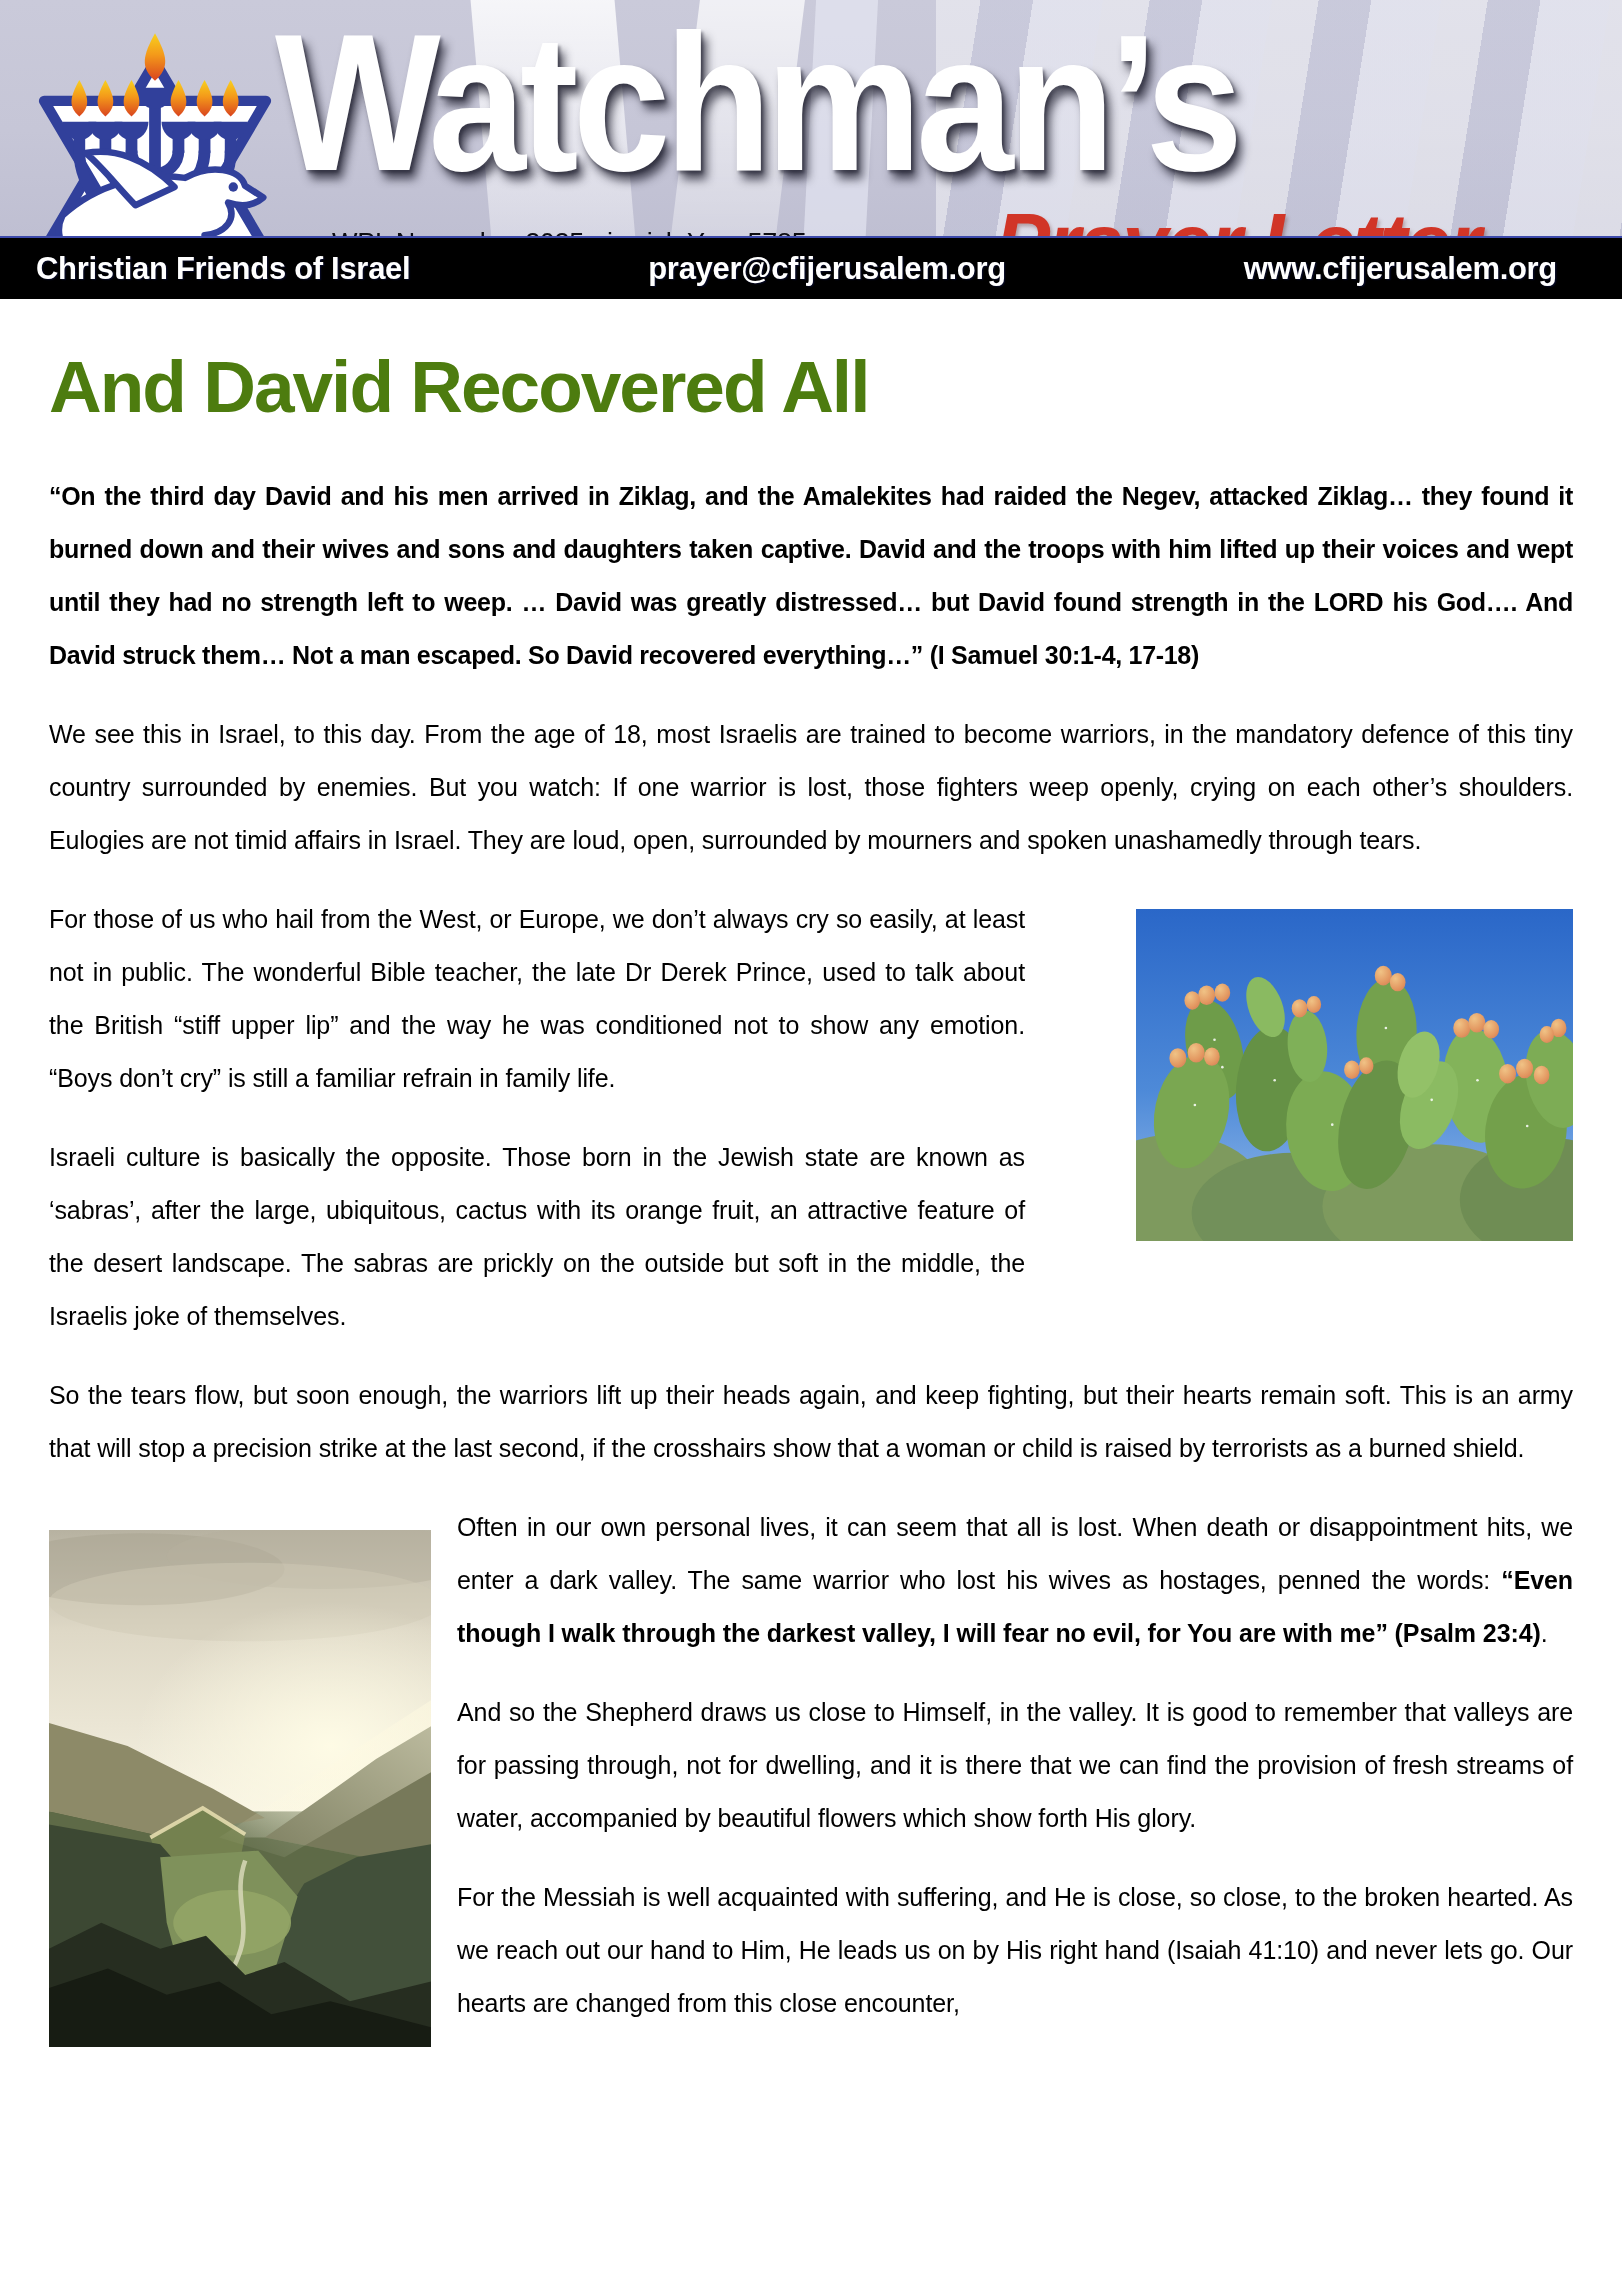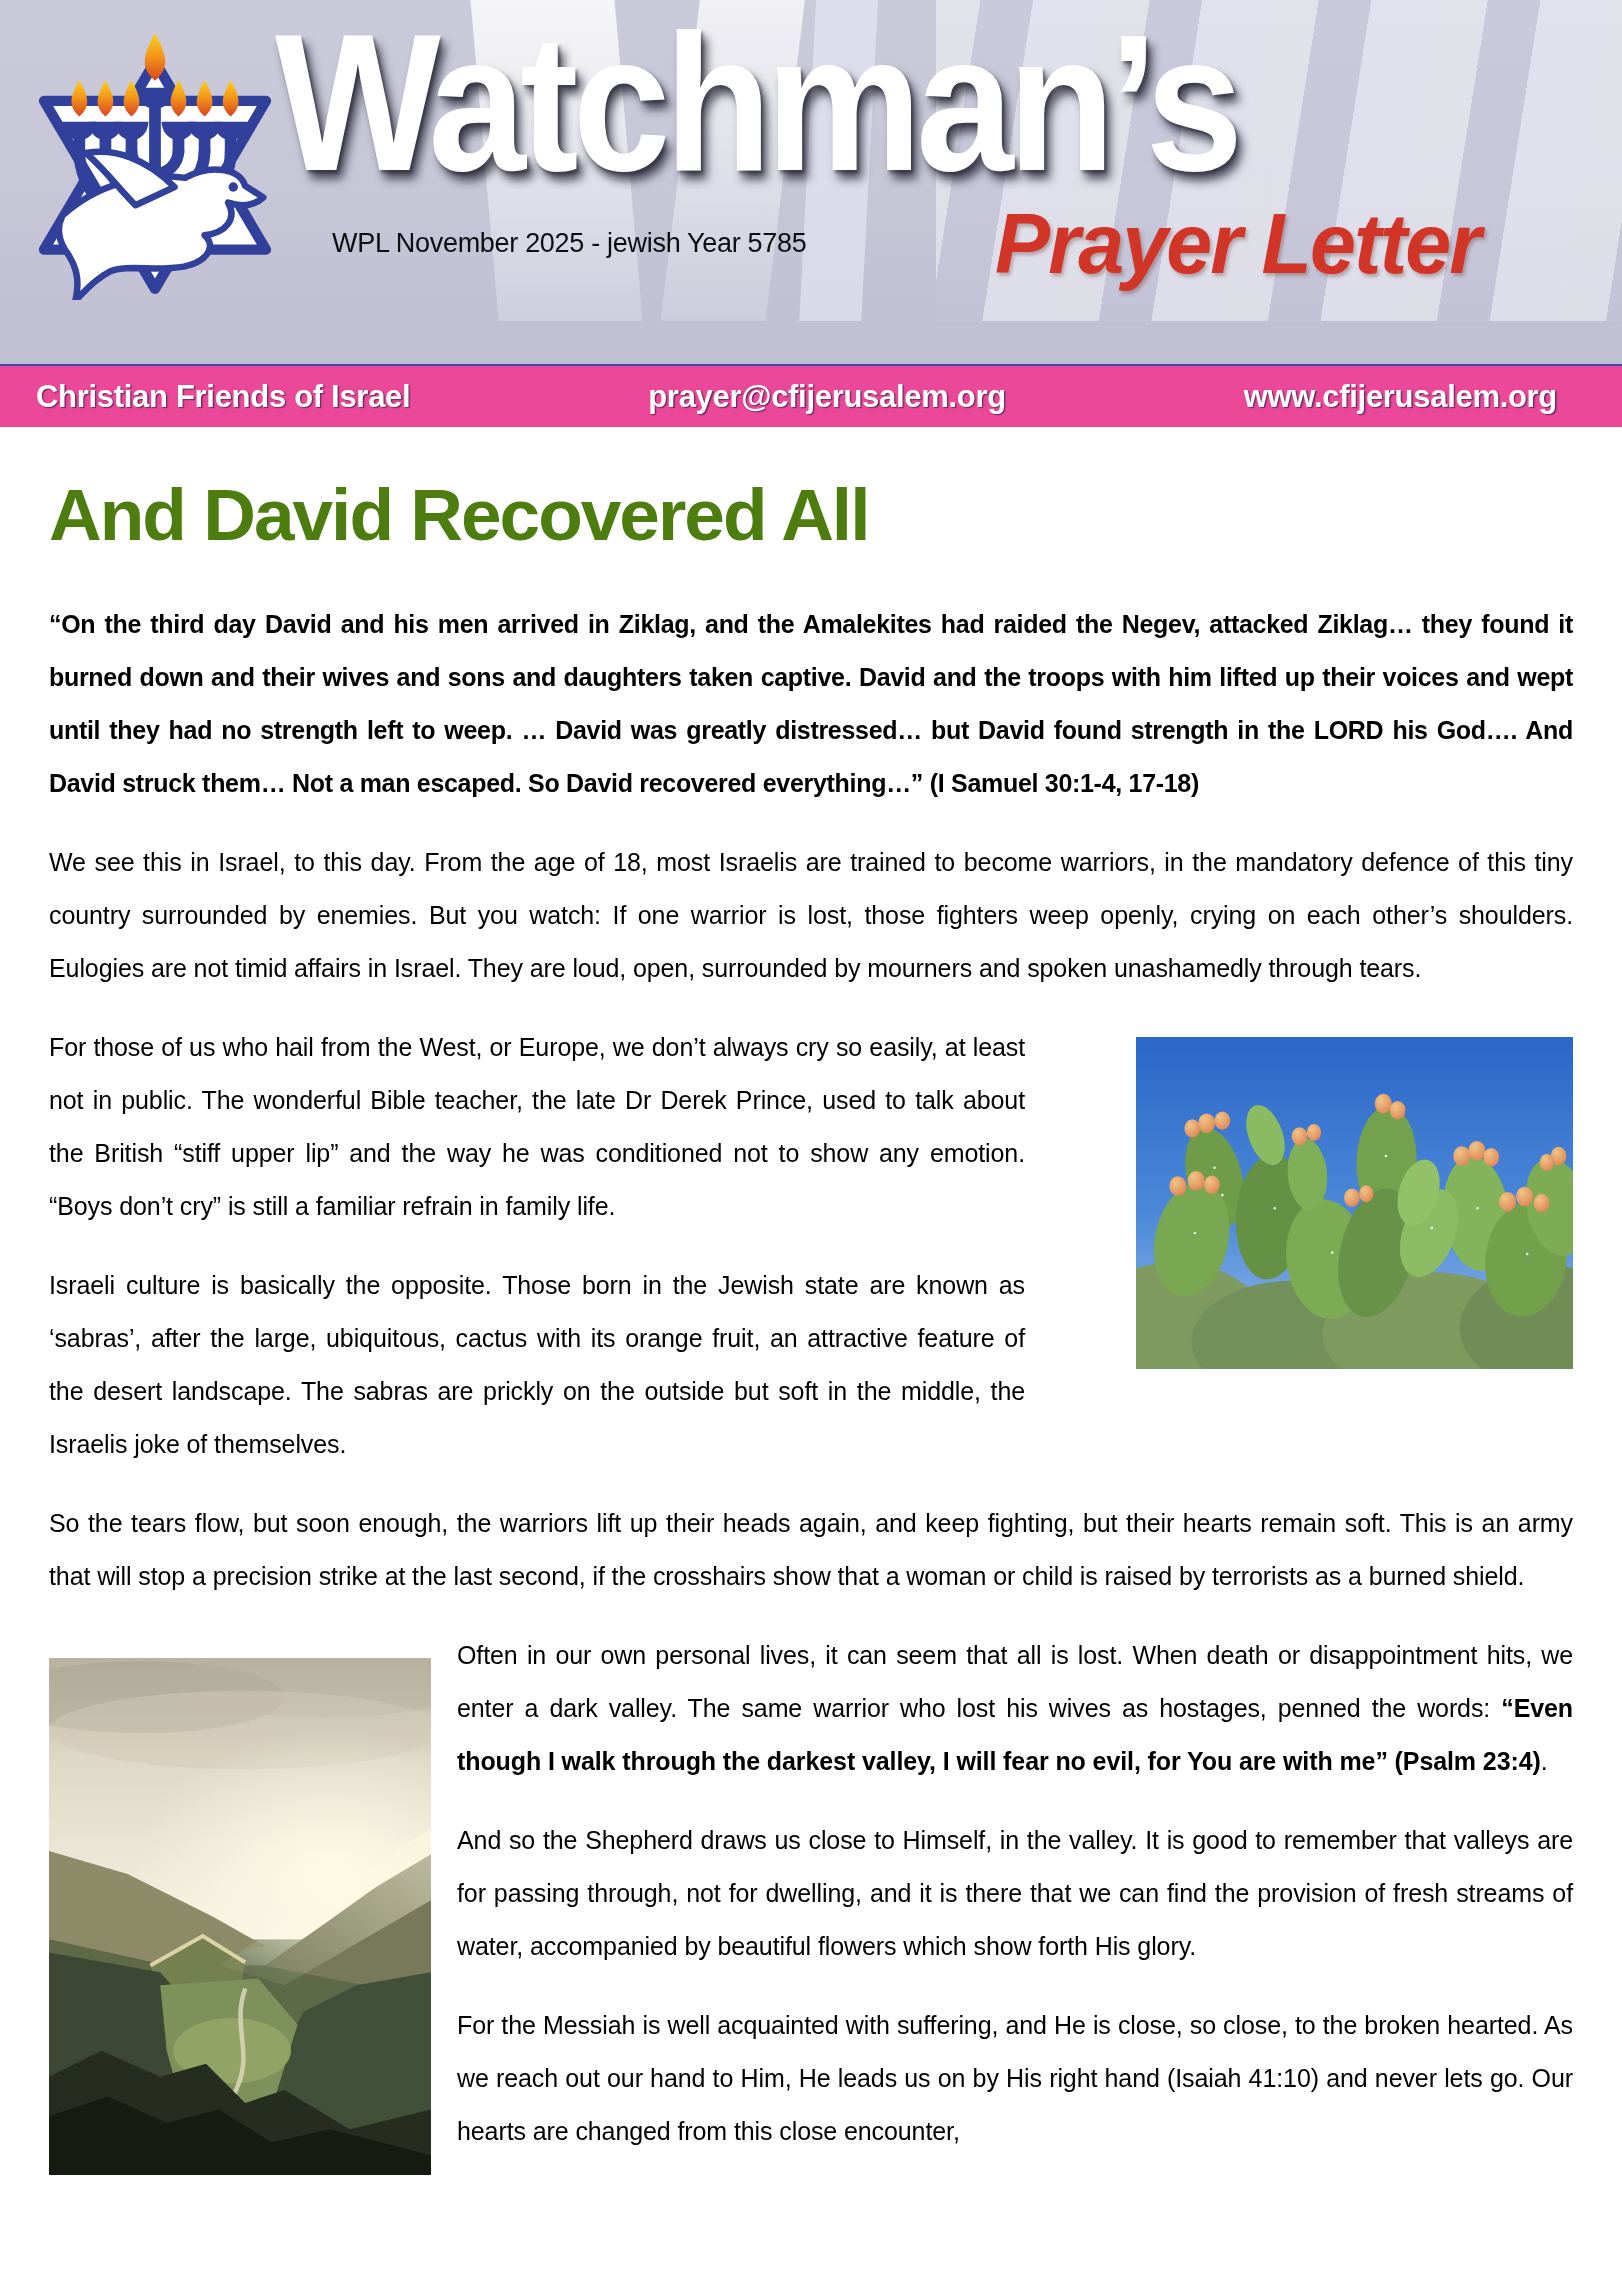--- a/index.html
+++ b/index.html
@@ -1,20 +1,20 @@
 <!DOCTYPE html>
 <html style="font-size:10.5px"><head>
 <meta charset="utf-8">
 <style>
   html,body{margin:0;padding:0;background:#ffffff;}
   .page{position:relative;width:1622px;height:2295px;overflow:hidden;background:#ffffff;
         font-family:"Liberation Sans",sans-serif;}
 
   
-  .masthead{position:relative;width:1622px;height:364px;overflow:hidden;
+  .masthead{position:relative;width:1622px;height:236px;overflow:hidden;
             background:linear-gradient(180deg,#cacada 0%,#c6c6d7 55%,#bfbfd2 100%);}
   .masthead .s0,.masthead .s1,.masthead .s2,.masthead .s3{position:absolute;top:-13px;height:334px;}
   .masthead .s0{left:484px;width:144px;transform:skewX(5deg);
      background:linear-gradient(180deg,rgba(255,255,255,.85),rgba(242,242,250,.25));}
   .masthead .s1{left:681px;width:105px;transform:skewX(-7deg);
      background:linear-gradient(180deg,rgba(255,255,255,.75),rgba(255,255,255,.18));}
   .masthead .s2{left:808px;width:62px;transform:skewX(-3deg);background:rgba(236,238,249,.55);}
   .masthead .s3{left:936px;width:720px;
      background:repeating-linear-gradient(99deg,rgba(255,255,255,.45) 0 46px,
        rgba(199,201,223,.28) 46px 98px,rgba(244,245,252,.55) 98px 167px);}
@@ -24,21 +24,21 @@
      transform:scaleX(.9);transform-origin:left top;white-space:nowrap;
      text-shadow:6.5px 8.5px 10.5px rgba(25,25,40,.72),2.6px 3.3px 3.3px rgba(25,25,40,.45);}
   .mast-edition{position:absolute;left:332px;top:228px;z-index:4;color:#0d0d12;
      font-size:27px;letter-spacing:-0.3px;white-space:nowrap;}
   .mast-subtitle{position:absolute;left:995px;top:194px;z-index:4;color:#d13527;
      font-size:86px;font-weight:bold;font-style:italic;letter-spacing:-2px;white-space:nowrap;
      transform:scaleX(.96);transform-origin:left top;
      text-shadow:2px 2.6px 3.9px rgba(100,45,40,.35);}
 
   
-  .orgbar{position:relative;width:1622px;height:63px;background:#ec4899;z-index:5;
+  .orgbar{position:relative;width:1622px;height:63px;background:#000000;z-index:5;
      display:flex;align-items:center;justify-content:space-between;
      padding:0 65px 0 36px;box-sizing:border-box;
      border-top:2.6px solid #3d4aab;}
   .orgbar span{color:#ffffff;font-weight:bold;font-size:31px;letter-spacing:-0.3px;
      text-shadow:1.3px 1.3px 1.3px rgba(10,15,60,.6);white-space:nowrap;}
 
   
   main{display:block;padding:38px 49px 0 49px;}
   h1{margin:9.2px 0 42px 0;font-size:73px;font-weight:bold;color:#4d7c0f;
      letter-spacing:-2px;line-height:1.12;}

